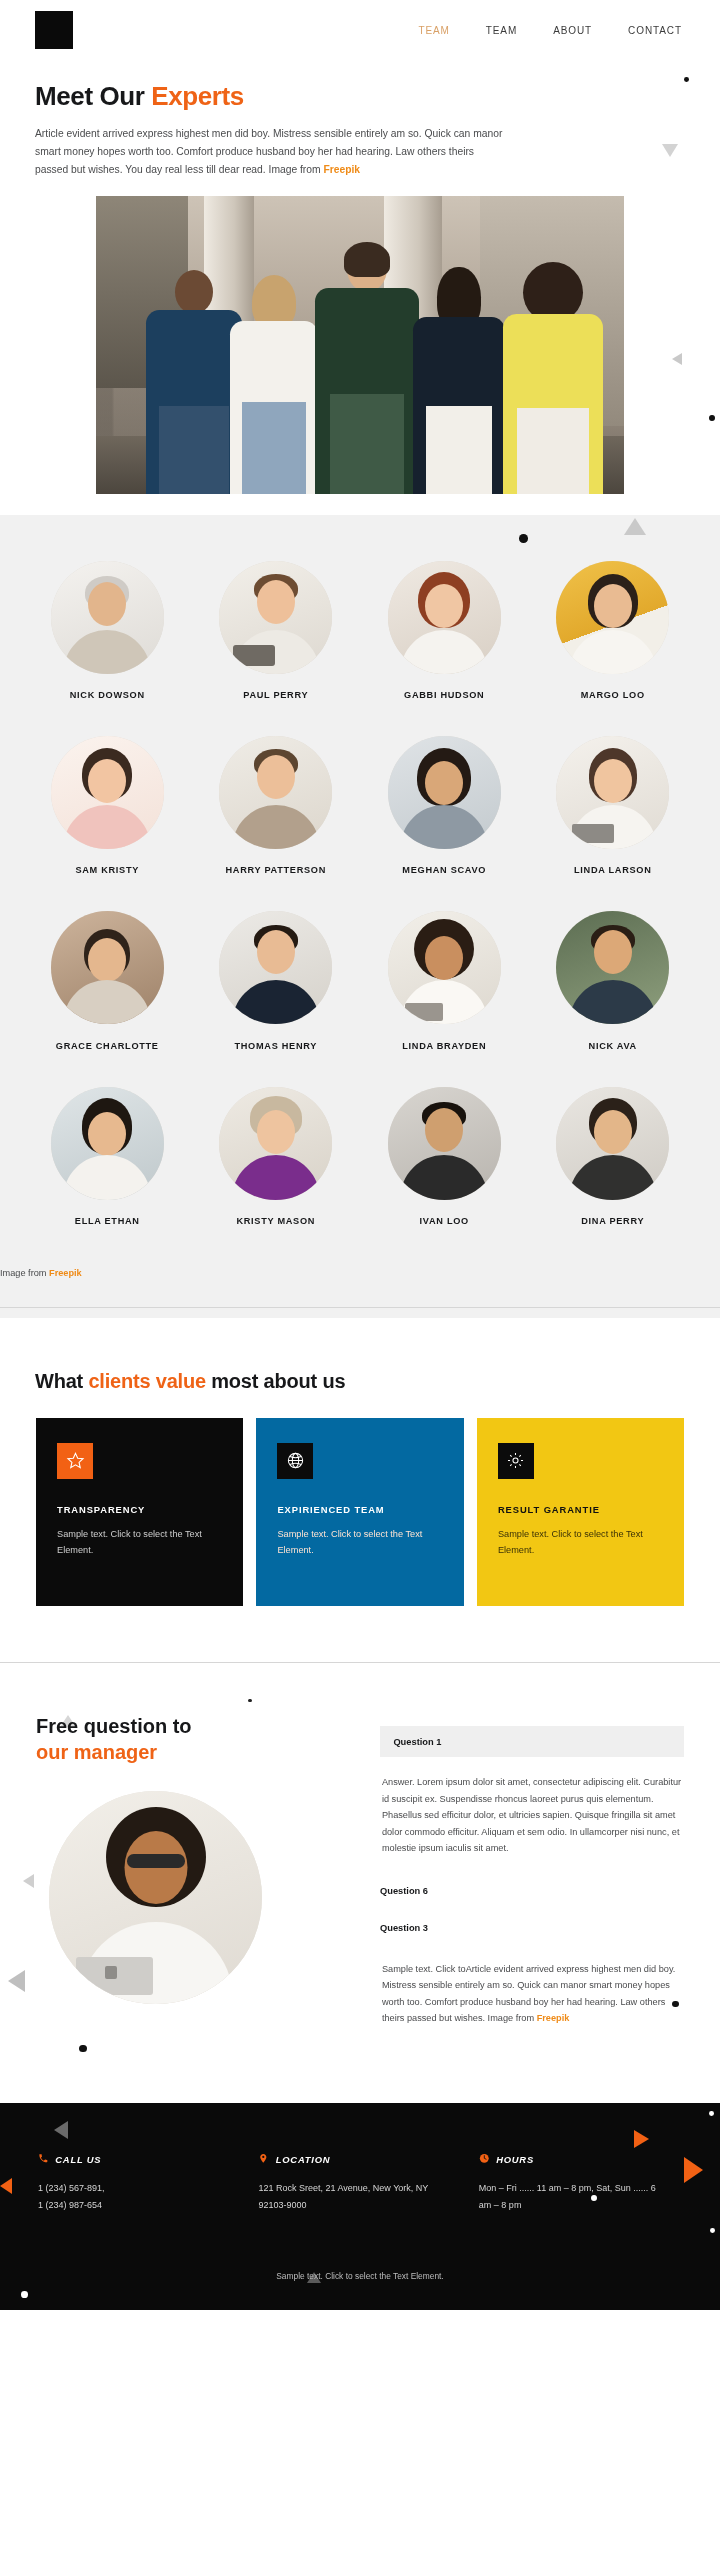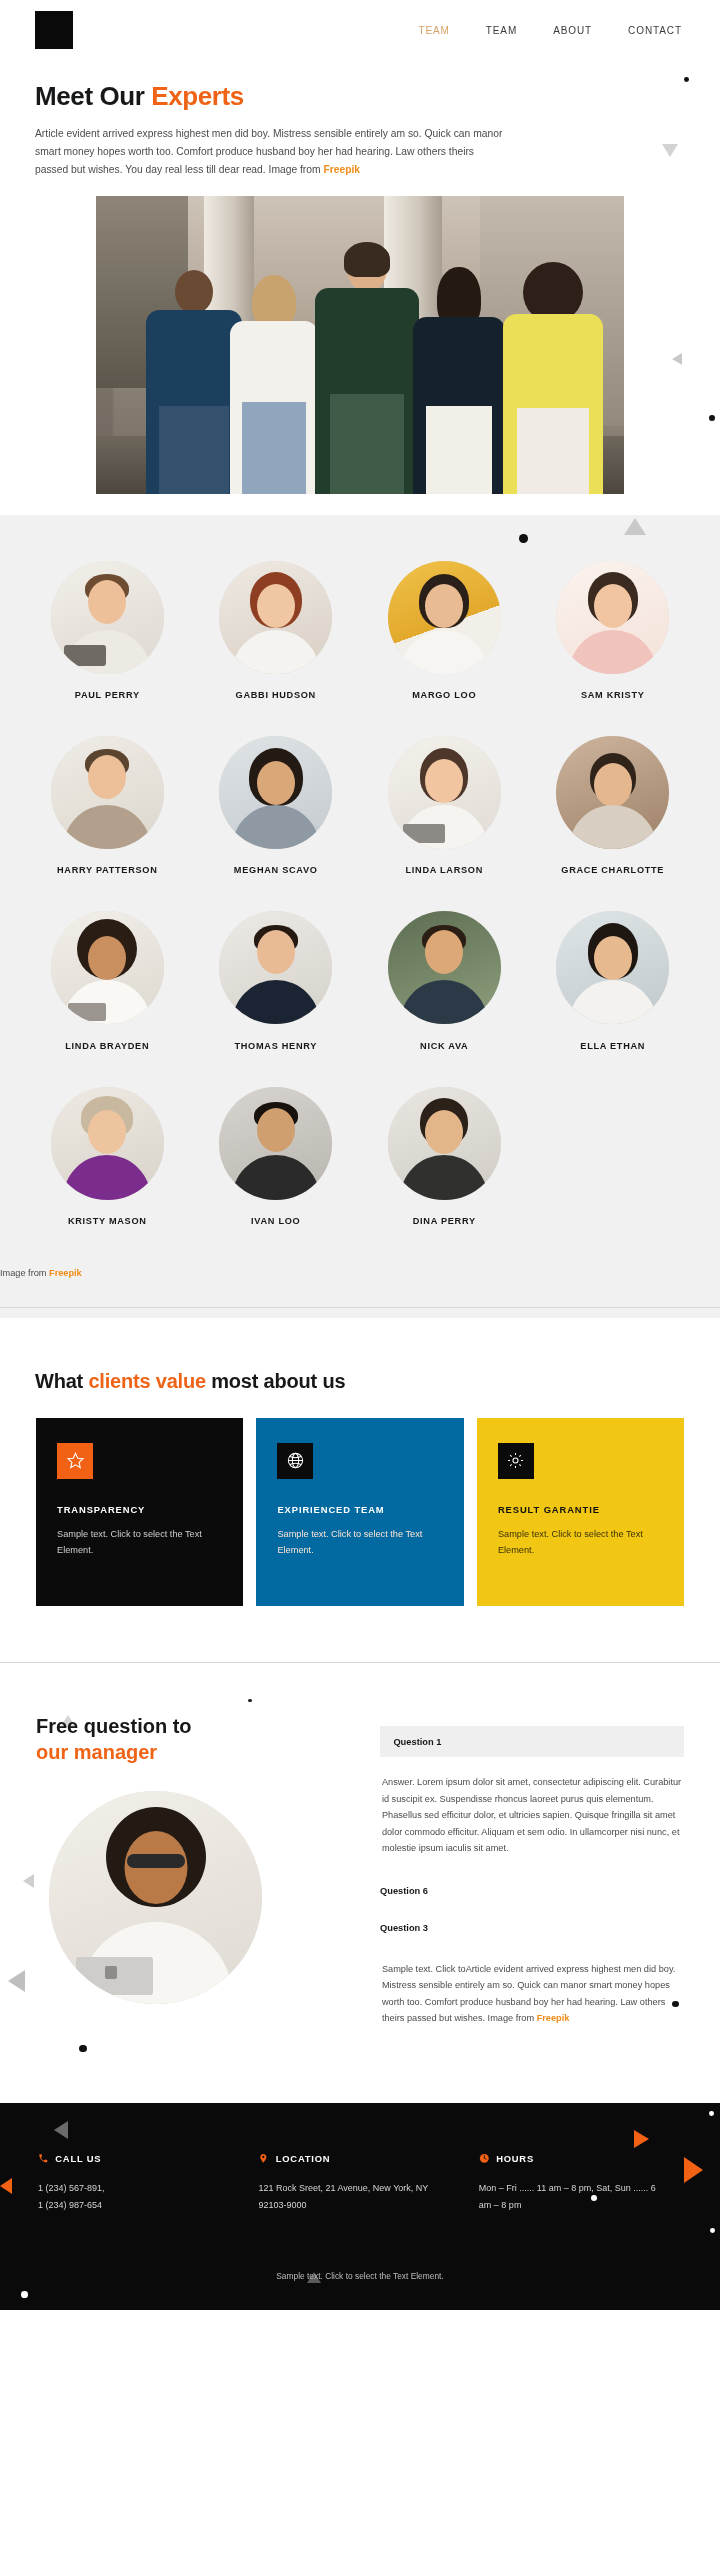--- a/index.html
+++ b/index.html
@@ -228,26 +228,27 @@
 
   
   .footer {
     background: #0a0a0a;
     position: relative;
     overflow: hidden;
     padding: 50px 38px 29px;
   }
   .footer-cols { display: grid; grid-template-columns: repeat(3,1fr); gap: 17.3px; position: relative; z-index: 2; }
   .f-label {
-    display: flex; align-items: flex-start; gap: 6.7px;
+    display: flex; align-items: flex-end; gap: 6.7px;
     font-size: 9.4px;
     font-weight: 700;
     letter-spacing: 0.8px;
     color: #fff;
     margin-bottom: 14.4px;
+    font-style: italic;
   }
   .f-ico { color: #f26114; font-size: 10.6px; line-height: 1; }
   .f-text { font-size: 9px; line-height: 1.95; color: #d6d6d6; max-width: 182px; }
   .footer-bottom {
     text-align: center;
     font-size: 8.4px;
     color: #bdbdbd;
     margin-top: 56px;
     position: relative; z-index: 2;
   }
@@ -323,20 +324,29 @@
 <div class="deco dot" style="left:684px;top:77px;width:4.8px;height:4.8px;background:#111;"></div>
 <div class="deco tri" style="left:662px;top:144px;border-left:8.6px solid transparent;border-right:8.6px solid transparent;border-top:13.4px solid #d3d3d3;"></div>
 <div class="deco tri" style="left:672px;top:353px;border-top:6.7px solid transparent;border-bottom:6.7px solid transparent;border-right:10.6px solid #c9c9c9;"></div>
 <div class="deco dot" style="left:709px;top:415px;width:5.8px;height:5.8px;background:#111;"></div>
 <div class="deco dot" style="left:519px;top:534px;width:8.6px;height:8.6px;background:#111;"></div>
 <div class="deco tri" style="left:624px;top:518px;border-left:11.5px solid transparent;border-right:11.5px solid transparent;border-bottom:17.3px solid #c9c9c9;"></div>
 
 <div class="team-section">
   <div class="team-grid">
 
+    <div class="member">
+      <div class="avatar">
+        <div class="av-bg" style="background:linear-gradient(160deg,#f4f2ef,#dedbd6);"></div>
+        <div class="av-hair" style="top:15.4px;width:44px;height:33px;background:#cfcbc6;"></div>
+        <div class="av-head" style="top:21px;background:#e2b58c;"></div>
+        <div class="av-torso" style="background:#cfc6b8;"></div>
+      </div>
+      <div class="member-name">NICK DOWSON</div>
+    </div>
 
     <div class="member">
       <div class="avatar">
         <div class="av-bg" style="background:linear-gradient(160deg,#f2efe9,#ddd8d0);"></div>
         <div class="av-hair" style="top:13.4px;width:44px;height:29px;background:#6d4c32;"></div>
         <div class="av-head" style="top:19px;background:#eec09a;"></div>
         <div class="av-torso" style="background:#edeae4;"></div>
         <div class="deco" style="left:13.4px;bottom:7.7px;width:42px;height:21px;background:#6f6a63;border-radius:2.9px;"></div>
       </div>
       <div class="member-name">PAUL PERRY</div>
@@ -408,37 +418,37 @@
         <div class="av-bg" style="background:linear-gradient(160deg,#cdb49c,#9d8168);"></div>
         <div class="av-hair" style="top:17.3px;width:46px;height:48px;border-radius:50% 50% 44% 44%;background:#2f231a;"></div>
         <div class="av-head" style="top:27px;background:#e4b78e;"></div>
         <div class="av-torso" style="background:#d8cfc2;"></div>
       </div>
       <div class="member-name">GRACE CHARLOTTE</div>
     </div>
 
     <div class="member">
       <div class="avatar">
+        <div class="av-bg" style="background:linear-gradient(160deg,#eceae6,#d5d1ca);"></div>
+        <div class="av-hair" style="top:13.4px;width:44px;height:29px;background:#241a12;"></div>
+        <div class="av-head" style="top:19px;background:#e8bb94;"></div>
+        <div class="av-torso" style="background:#1a2433;"></div>
+      </div>
+      <div class="member-name">THOMAS HENRY</div>
+    </div>
+
+    <div class="member">
+      <div class="avatar">
         <div class="av-bg" style="background:linear-gradient(160deg,#f2efe9,#ddd8cf);"></div>
         <div class="av-hair" style="top:7.7px;width:60px;height:60px;border-radius:50%;background:#2a1d14;"></div>
         <div class="av-head" style="top:25px;background:#c98f5f;"></div>
         <div class="av-torso" style="background:#faf8f4;"></div>
         <div class="deco" style="left:17.3px;bottom:3.8px;width:38px;height:17.3px;background:#9a958e;border-radius:1.9px;"></div>
       </div>
       <div class="member-name">LINDA BRAYDEN</div>
-    </div>
-
-    <div class="member">
-      <div class="avatar">
-        <div class="av-bg" style="background:linear-gradient(160deg,#eceae6,#d5d1ca);"></div>
-        <div class="av-hair" style="top:13.4px;width:44px;height:29px;background:#241a12;"></div>
-        <div class="av-head" style="top:19px;background:#e8bb94;"></div>
-        <div class="av-torso" style="background:#1a2433;"></div>
-      </div>
-      <div class="member-name">THOMAS HENRY</div>
     </div>
 
     <div class="member">
       <div class="avatar">
         <div class="av-bg" style="background:linear-gradient(160deg,#5c6d52,#8fa07e);"></div>
         <div class="av-hair" style="top:13.4px;width:44px;height:29px;background:#2a1e15;"></div>
         <div class="av-head" style="top:19px;background:#dca877;"></div>
         <div class="av-torso" style="background:#2c3a48;"></div>
       </div>
       <div class="member-name">NICK AVA</div>

